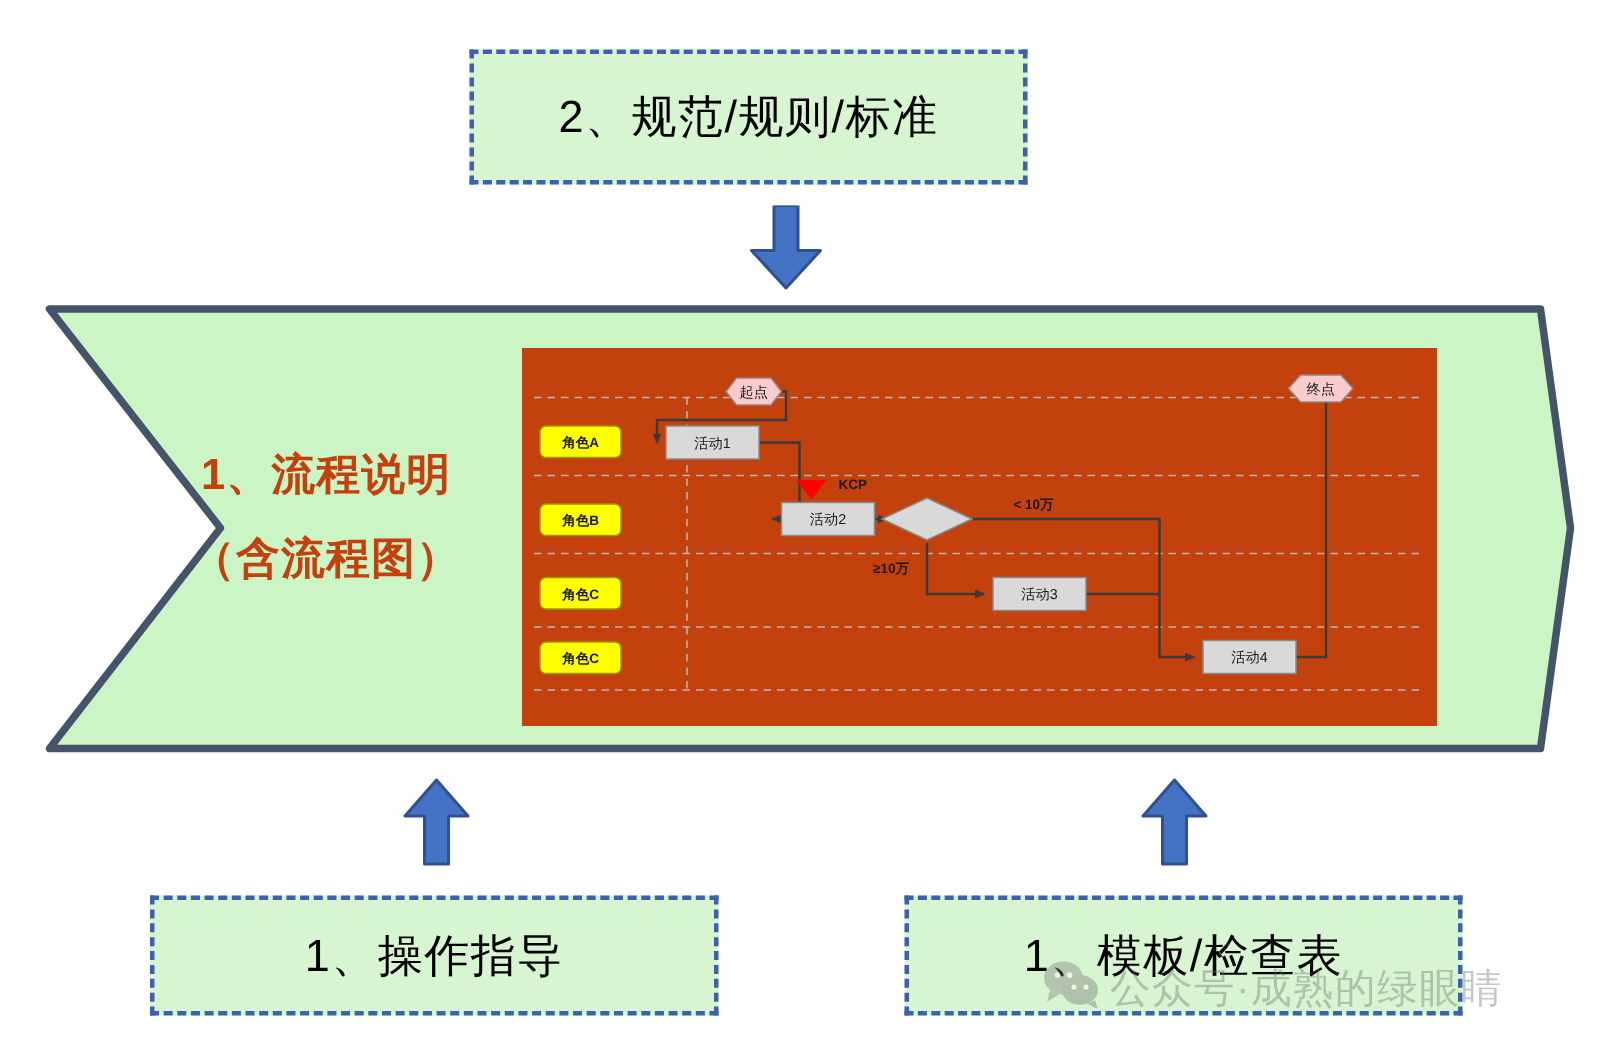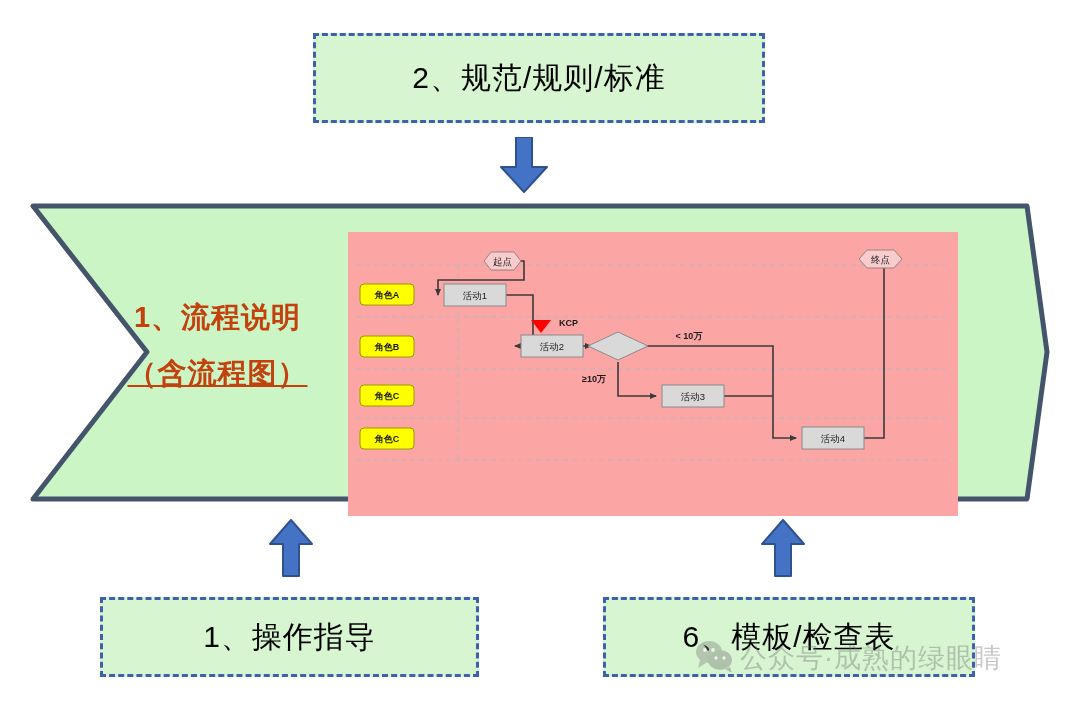--- a/index.html
+++ b/index.html
@@ -28,21 +28,21 @@
   .dashed-box .box-label {
     font-size: 30px;
     color: #000000;
     letter-spacing: 1px;
     white-space: nowrap;
   }
 
   #box-standards {
     left: 313px;
     top: 33px;
-    width: 452px;
+    width: 372px;
     height: 90px;
     text-align: center;
   }
   #box-operation {
     left: 100px;
     top: 597px;
     width: 379px;
     height: 80px;
   }
   #box-template {
@@ -83,31 +83,30 @@
   #process-title .line-main {
     display: block;
     letter-spacing: 1px;
     white-space: nowrap;
   }
   #process-title .line-sub {
     display: block;
     margin-top: 27px;
     letter-spacing: 1px;
     white-space: nowrap;
-    text-decoration: underline;
   }
 
   
   #flowchart-panel {
     position: absolute;
     left: 348px;
     top: 232px;
     width: 610px;
-    height: 284px;
-    background: #fca5a5;
+    height: 252px;
+    background: #c2410c;
   }
   #flowchart-panel svg {
     display: block;
   }
   .fc-text {
     font-family: "Liberation Sans", "DejaVu Sans", sans-serif;
     font-size: 9px;
     font-weight: bold;
     fill: #1a1a1a;
   }
@@ -262,21 +261,21 @@
   <svg width="48" height="60" viewBox="0 0 48 60">
     <polygon points="24,2 45,26 32,26 32,58 16,58 16,26 3,26" fill="#4472c4" stroke="#2f528f" stroke-width="2" stroke-linejoin="round"></polygon>
   </svg>
 </div>
 
 <div class="dashed-box" id="box-operation">
   <span class="box-label">1、操作指导</span>
 </div>
 
 <div class="dashed-box" id="box-template">
-  <span class="box-label">6、模板/检查表</span>
+  <span class="box-label">1、模板/检查表</span>
 </div>
 
 <div id="watermark">
   <span>
     <svg width="38" height="32" viewBox="0 0 38 32">
       <ellipse cx="14" cy="12" rx="13" ry="11" fill="#7a7a7a"></ellipse>
       <polygon points="5,20 3,28 11,23" fill="#7a7a7a"></polygon>
       <ellipse cx="25" cy="20" rx="12" ry="10" fill="#6f6f6f"></ellipse>
       <polygon points="35,27 37,33 30,29" fill="#6f6f6f"></polygon>
       <circle cx="10" cy="10" r="1.9" fill="#ffffff"></circle>

